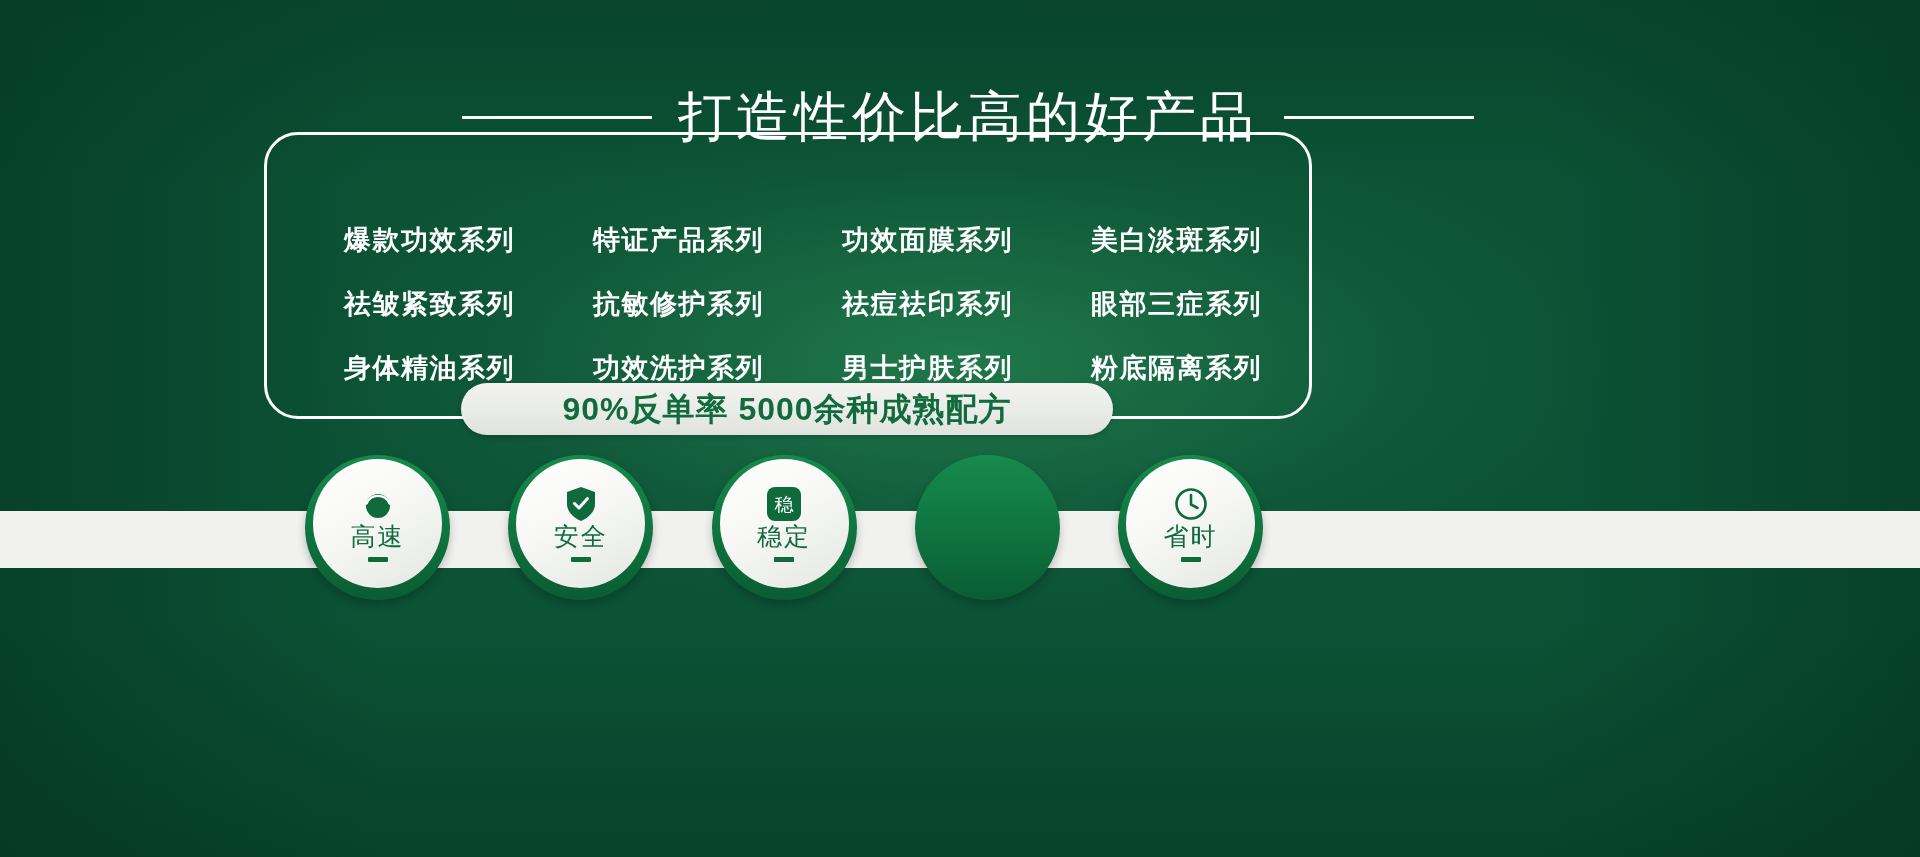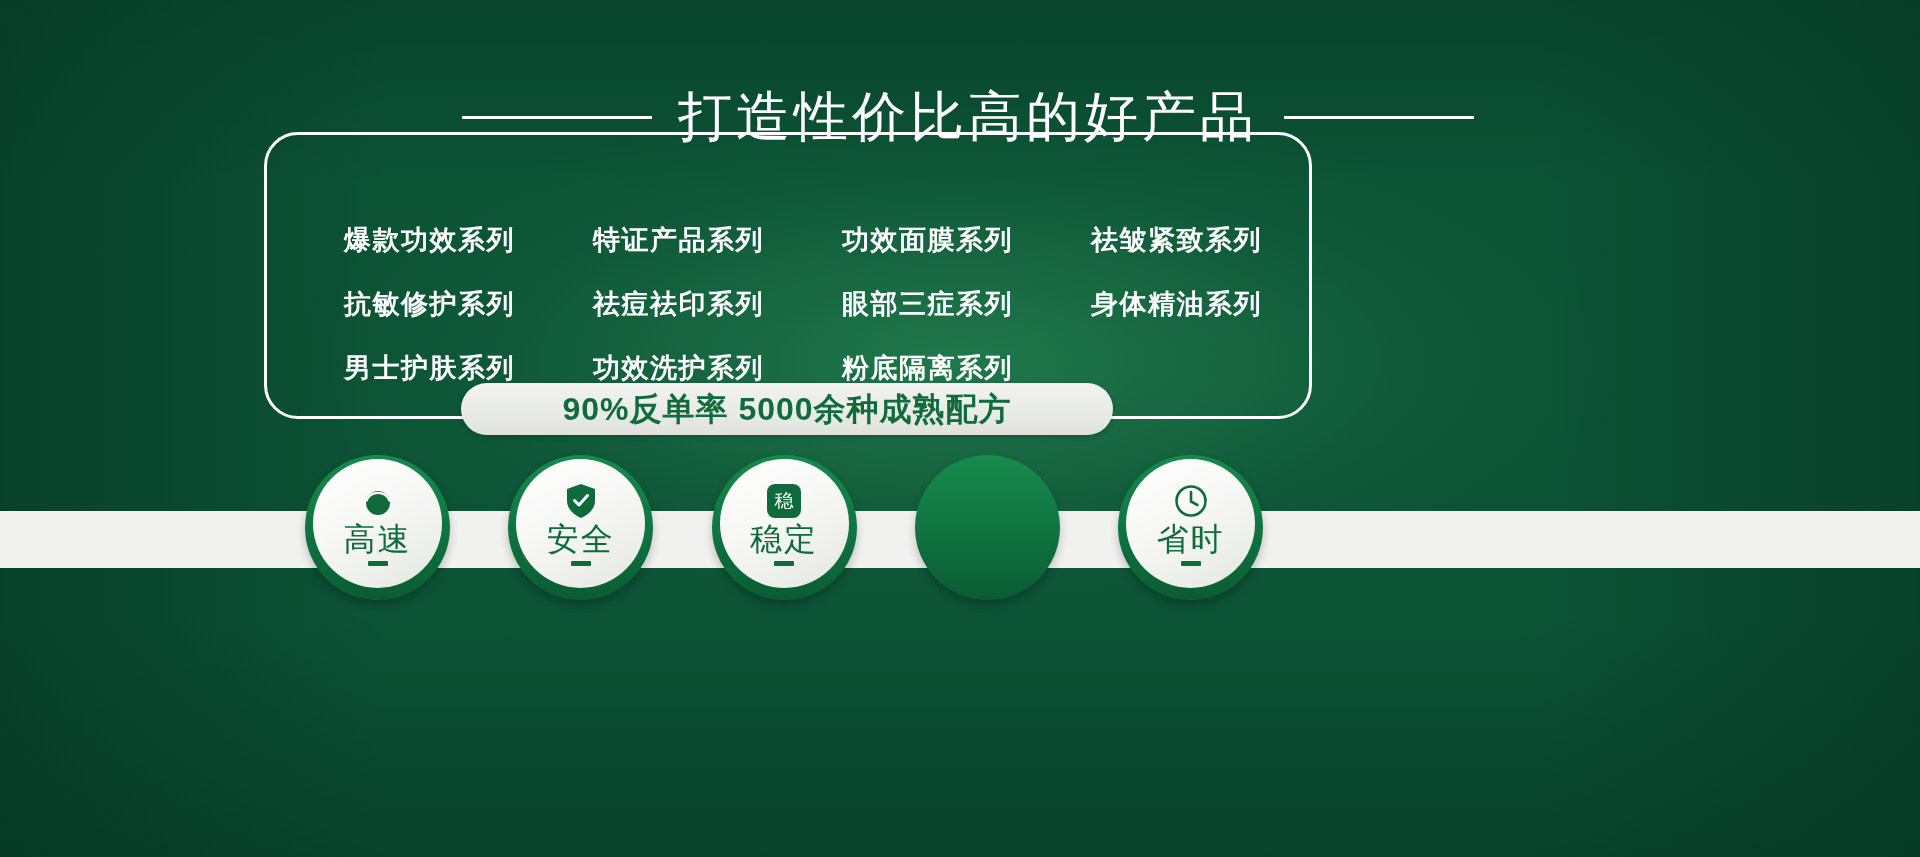--- a/index.html
+++ b/index.html
@@ -128,26 +128,26 @@
     gap:3px;
   }
   .badge-icon {
     width:40px; height:38px;
     display:flex; align-items:center; justify-content:center;
     color:#0f6b3c;
   }
   .badge-icon svg { display:block; }
   .badge-label {
     color:#0f6b3c;
-    font-size:32px;
+    font-size:25px;
     letter-spacing:2px;
     line-height:1;
     font-weight:400;
     white-space:nowrap;
-    font-family:Liberation Sans, sans-serif;
+    font-family:Liberation Mono, monospace;
   }
   .badge-underline {
     width:20px; height:5px;
     background:#0f6b3c;
     border-radius:1px;
     margin-top:3px;
   }
   .stone-tag {
     width:34px; height:34px;
     border-radius:8px;
@@ -169,27 +169,28 @@
   <div id="title-wrap">
     <div id="title-rule-left"></div>
     <div id="title">打造性价比高的好产品</div>
     <div id="title-rule-right"></div>
   </div>
 
   <div id="series-grid">
     <div class="series-item">爆款功效系列</div>
     <div class="series-item">特证产品系列</div>
     <div class="series-item">功效面膜系列</div>
+    <div class="series-item">美白淡斑系列</div>
     <div class="series-item">祛皱紧致系列</div>
     <div class="series-item">抗敏修护系列</div>
     <div class="series-item">祛痘祛印系列</div>
     <div class="series-item">眼部三症系列</div>
     <div class="series-item">身体精油系列</div>
+    <div class="series-item">功效洗护系列</div>
     <div class="series-item">男士护肤系列</div>
-    <div class="series-item">功效洗护系列</div>
     <div class="series-item">粉底隔离系列</div>
   </div>
 
   <div id="ribbon"></div>
 
   <div id="pill">
     <span id="pill-text">90%反单率  5000余种成熟配方</span>
   </div>
 
   <div id="badges">

